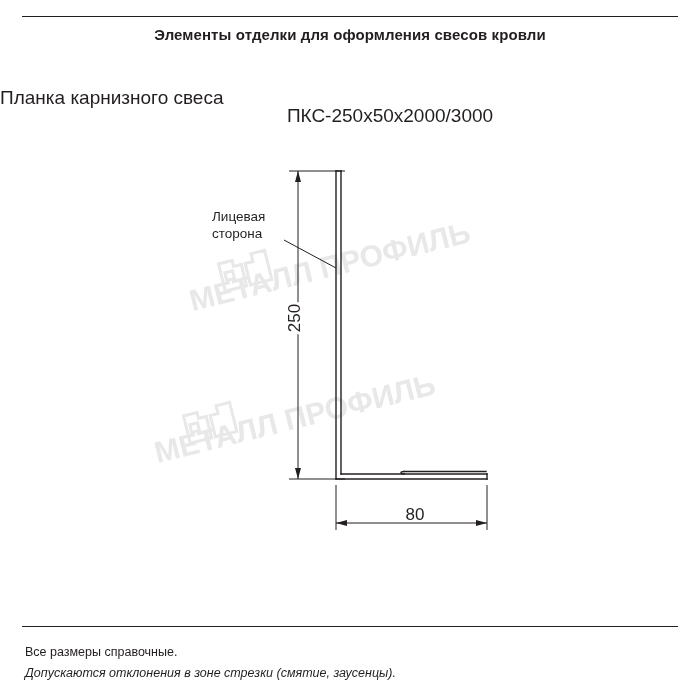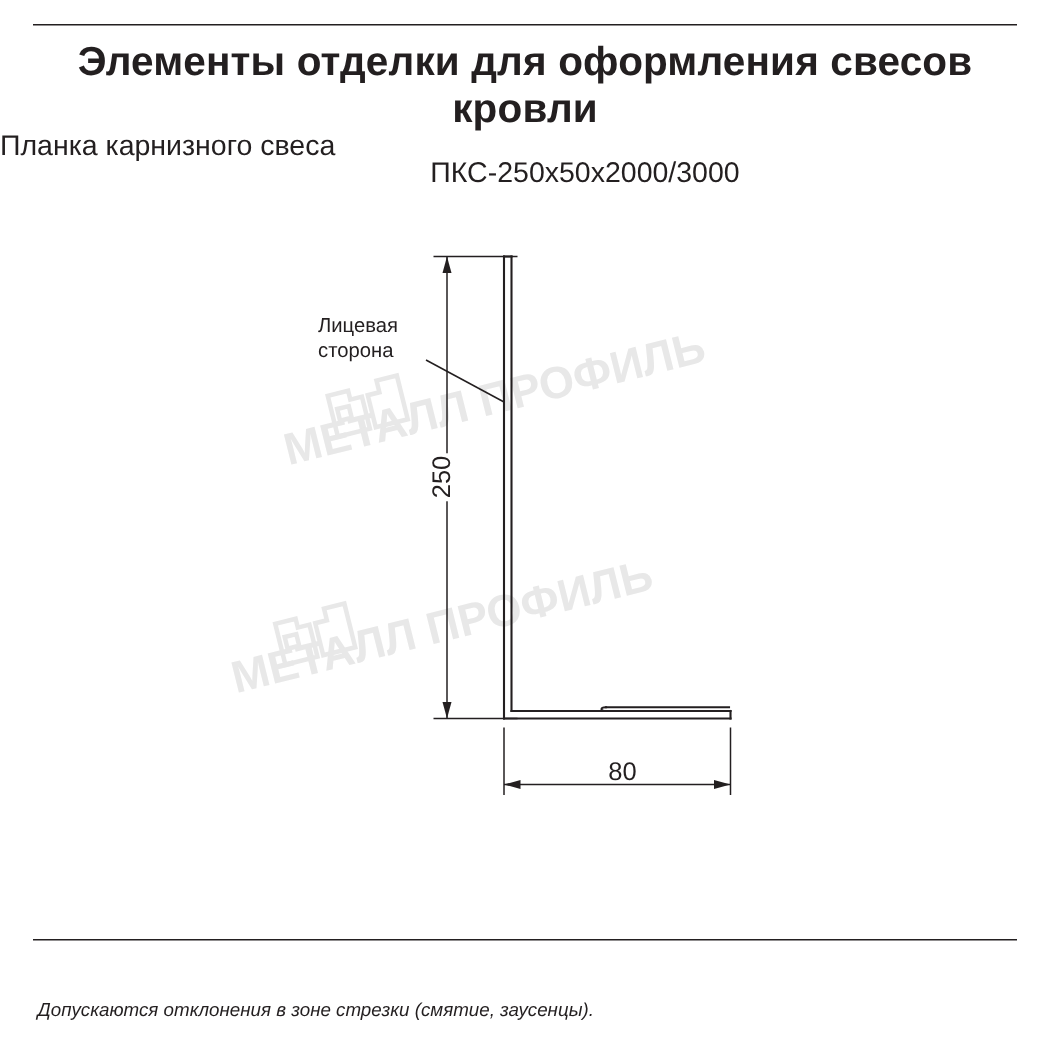--- a/index.html
+++ b/index.html
@@ -36,21 +36,21 @@
     width: 656px;
     height: 0;
     border-top: 1px solid #231f20;
   }
   .title {
     position: absolute;
     left: 0;
     top: 26px;
     width: 700px;
     text-align: center;
-    font-size: 27px;
+    font-size: 15px;
     font-weight: bold;
     letter-spacing: 0.1px;
   }
   .subtitle1 {
     position: absolute;
     left: 0;
     top: 87px;
     width: 700px;
     text-align: left;
     font-size: 19px;
@@ -196,15 +196,16 @@
     <span>Лицевая</span><br>
     <span>сторона</span>
   </div>
 
   <div class="dim-250" style="background:#ffffff; padding:3px 2px;">250</div>
 
   <div class="dim-50">80</div>
 
   <div class="rule-bottom"></div>
 
+  <div class="note1">Все размеры справочные.</div>
   <div class="note2">Допускаются отклонения в зоне стрезки (смятие, заусенцы).</div>
 
 </div>
 
 </body></html>

